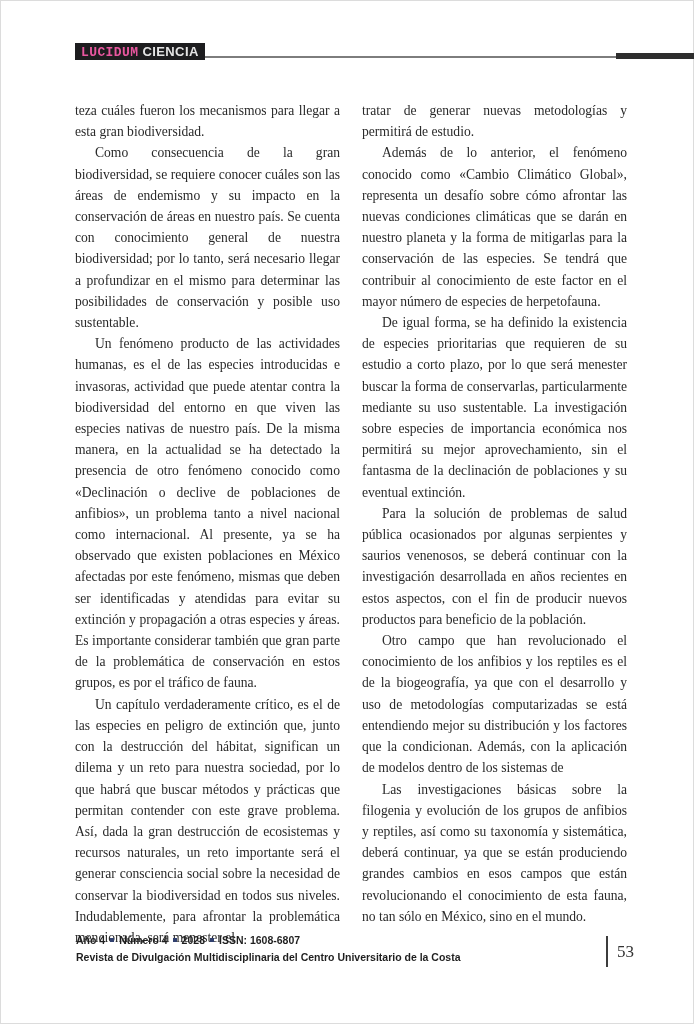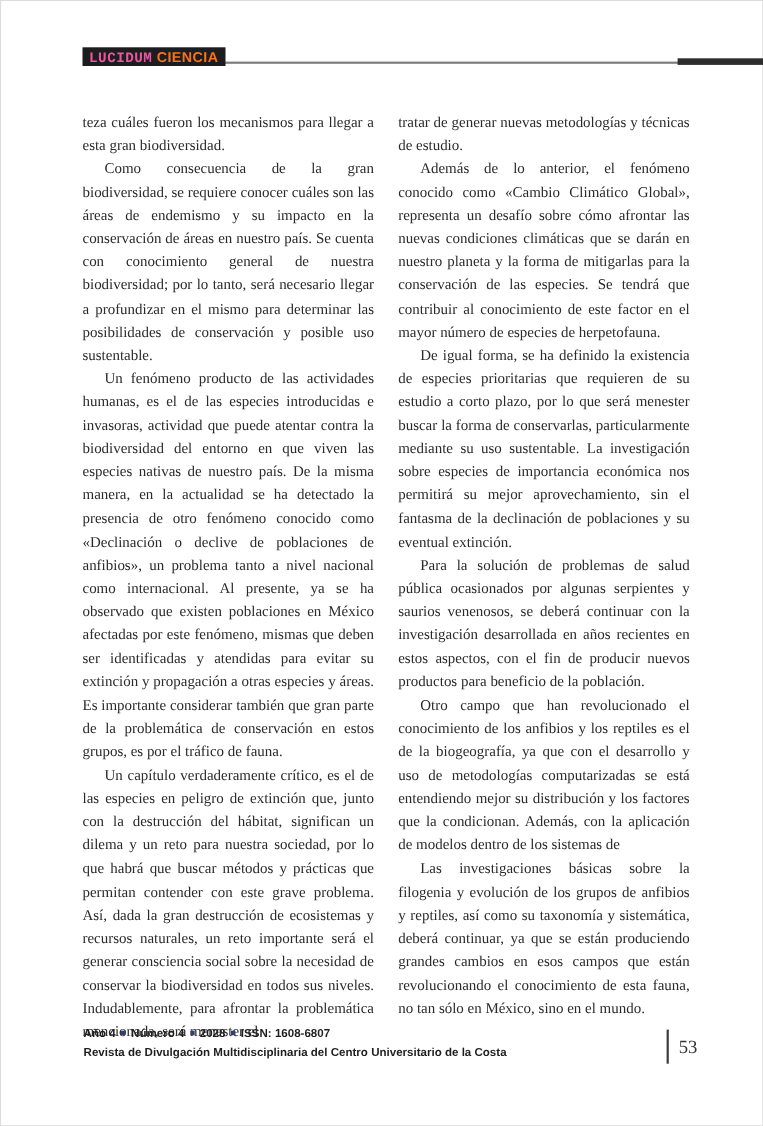--- a/index.html
+++ b/index.html
@@ -22,21 +22,21 @@
     background: #1d1d1f;
     padding: 0 6px;
     font-family: "Liberation Sans", sans-serif;
     font-weight: bold;
     font-size: 13px;
     letter-spacing: 0.4px;
     z-index: 2;
     white-space: nowrap;
   }
   .brand-1 { color: #e8579f; font-family: Liberation Mono, monospace; }
-  .brand-2 { color: #f97316; text-align: right; }
+  .brand-2 { color: #e5e5e5; text-align: right; }
   .rule-thin {
     position: absolute;
     left: 76px;
     right: 0;
     top: 56px;
     height: 2px;
     background: #7d7d7d;
     z-index: 1;
   }
   .rule-thick {
@@ -123,21 +123,21 @@
   <div class="rule-thick"></div>
 
   <div class="content">
     <div class="col">
       <p>teza cuáles fueron los mecanismos para llegar a esta gran biodiversidad.</p>
       <p class="indent">Como consecuencia de la gran biodiversidad, se requiere conocer cuáles son las áreas de endemismo y su impacto en la conservación de áreas en nuestro país. Se cuenta con conocimiento general de nuestra biodiversidad; por lo tanto, será necesario llegar a profundizar en el mismo para determinar las posibilidades de conservación y posible uso sustentable.</p>
       <p class="indent">Un fenómeno producto de las actividades humanas, es el de las especies introducidas e invasoras, actividad que puede atentar contra la biodiversidad del entorno en que viven las especies nativas de nuestro país. De la misma manera, en la actualidad se ha detectado la presencia de otro fenómeno conocido como «Declinación o declive de poblaciones de anfibios», un problema tanto a nivel nacional como internacional. Al presente, ya se ha observado que existen poblaciones en México afectadas por este fenómeno, mismas que deben ser identificadas y atendidas para evitar su extinción y propagación a otras especies y áreas. Es importante considerar también que gran parte de la problemática de conservación en estos grupos, es por el tráfico de fauna.</p>
       <p class="indent">Un capítulo verdaderamente crítico, es el de las especies en peligro de extinción que, junto con la destrucción del hábitat, significan un dilema y un reto para nuestra sociedad, por lo que habrá que buscar métodos y prácticas que permitan contender con este grave problema. Así, dada la gran destrucción de ecosistemas y recursos naturales, un reto importante será el generar consciencia social sobre la necesidad de conservar la biodiversidad en todos sus niveles. Indudablemente, para afrontar la problemática mencionada, será menester el</p>
     </div>
     <div class="col">
-      <p>tratar de generar nuevas metodologías y técnicas de estudio.</p>
+      <p>tratar de generar nuevas metodologías y permitirá de estudio.</p>
       <p class="indent">Además de lo anterior, el fenómeno conocido como «Cambio Climático Global», representa un desafío sobre cómo afrontar las nuevas condiciones climáticas que se darán en nuestro planeta y la forma de mitigarlas para la conservación de las especies. Se tendrá que contribuir al conocimiento de este factor en el mayor número de especies de herpetofauna.</p>
       <p class="indent">De igual forma, se ha definido la existencia de especies prioritarias que requieren de su estudio a corto plazo, por lo que será menester buscar la forma de conservarlas, particularmente mediante su uso sustentable. La investigación sobre especies de importancia económica nos permitirá su mejor aprovechamiento, sin el fantasma de la declinación de poblaciones y su eventual extinción.</p>
       <p class="indent">Para la solución de problemas de salud pública ocasionados por algunas serpientes y saurios venenosos, se deberá continuar con la investigación desarrollada en años recientes en estos aspectos, con el fin de producir nuevos productos para beneficio de la población.</p>
       <p class="indent">Otro campo que han revolucionado el conocimiento de los anfibios y los reptiles es el de la biogeografía, ya que con el desarrollo y uso de metodologías computarizadas se está entendiendo mejor su distribución y los factores que la condicionan. Además, con la aplicación de modelos dentro de los sistemas de</p>
       <p class="indent">Las investigaciones básicas sobre la filogenia y evolución de los grupos de anfibios y reptiles, así como su taxonomía y sistemática, deberá continuar, ya que se están produciendo grandes cambios en esos campos que están revolucionando el conocimiento de esta fauna, no tan sólo en México, sino en el mundo.</p>
     </div>
   </div>
 
   <div class="footer-meta">
     <div>

